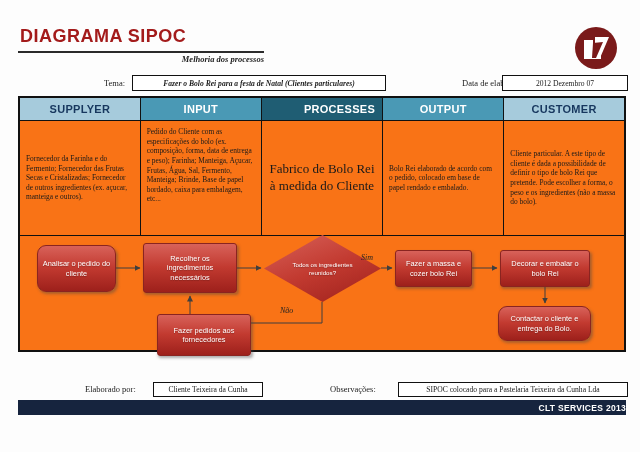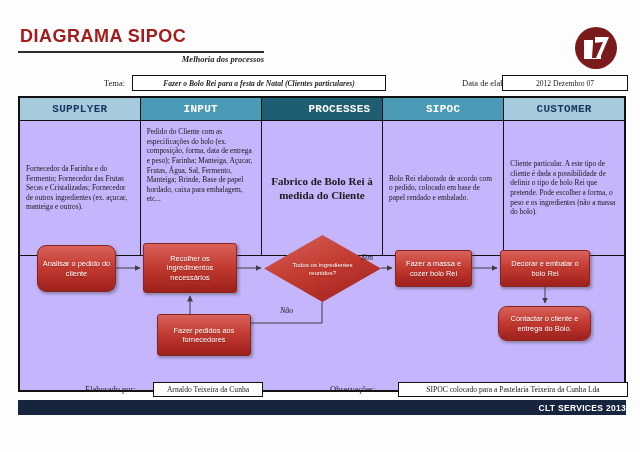--- a/index.html
+++ b/index.html
@@ -28,29 +28,29 @@
     position:absolute;border:1.6px solid #111;background:#fff;
     display:flex;align-items:center;justify-content:center;
     font-size:7.6px;white-space:nowrap;
   }
   .tema-box{left:132px;top:75px;width:252px;height:14px;font-style:italic;font-weight:bold;}
   .date-box{left:502px;top:75px;width:124px;height:14px;}
   
   .sipoc{position:absolute;left:18px;top:96px;width:608px;border:2px solid #111;border-collapse:collapse;table-layout:fixed;}
   .sipoc th{
     border:1.5px solid #111;height:20px;
-    font-family:Liberation Mono, monospace;font-weight:bold;font-size:11px;letter-spacing:.3px;
+    font-family:Liberation Sans, sans-serif;font-weight:bold;font-size:11px;letter-spacing:.3px;
   }
   .sipoc th.light{background:#A6CBDC;color:#17375E;}
   .sipoc th.mid{background:#4A99B5;color:#fff;}
   .sipoc th.dark{background:#1F5D73;color:#fff;padding-left:36px;}
   .sipoc td{border:1.5px solid #111;height:96px;vertical-align:middle;
-    font-size:7.4px;line-height:1.3;padding:19px 6px;background:#c4b5fd;}
+    font-size:7.4px;line-height:1.3;padding:9px 6px;background:#f97316;}
   .sipoc td.toptext{vertical-align:top;padding-top:6px;}
-  .sipoc td.center{font-weight:bold;font-size:11px;text-align:center;}
+  .sipoc td.center{font-weight:normal;font-size:13px;text-align:center;}
   .flow-strip{height:152px;border:none;}
   
   .flow-area{position:absolute;left:18px;top:218px;width:608px;height:152px;}
   .flow-svg{position:absolute;left:0;top:0;width:608px;height:152px;}
   .node{
     position:absolute;display:flex;align-items:center;justify-content:center;text-align:center;
     font-family:"Liberation Sans",sans-serif;color:#fff;font-size:7.4px;line-height:1.25;
     background:linear-gradient(180deg,#d8625a 0%,#c23a30 48%,#9d201b 100%);
     border:1px solid #8a2420;box-shadow:1.5px 2px 3px rgba(70,70,70,.45);
     padding:2px 4px;box-sizing:border-box;text-shadow:0 1px 1px rgba(0,0,0,.25);
@@ -114,21 +114,21 @@
   <div class="meta-box tema-box">Fazer o Bolo Rei para a festa de Natal (Clientes particulares)</div>
   <div class="meta-label date-label">Data de elaboração:</div>
   <div class="meta-box date-box">2012 Dezembro 07</div>
 
   <table class="sipoc">
     <tbody>
         <tr>
       <th class="light">SUPPLYER</th>
       <th class="mid">INPUT</th>
       <th class="dark">PROCESSES</th>
-      <th class="mid">SIPOC</th>
+      <th class="mid">OUTPUT</th>
       <th class="light">CUSTOMER</th>
     </tr>
     <tr>
       <td>Fornecedor da Farinha e do Fermento; Fornecedor das Frutas Secas e Cristalizadas; Fornecedor de outros ingredientes (ex. açucar, manteiga e outros).</td>
       <td class="toptext">Pedido do Cliente com as especificações do bolo (ex. composição, forma, data de entrega e peso); Farinha; Manteiga, Açucar, Frutas, Água, Sal, Fermento, Manteiga; Brinde, Base de papel bordado, caixa para embalagem, etc...</td>
       <td class="center">Fabrico de Bolo Rei à medida do Cliente</td>
       <td>Bolo Rei elaborado de acordo com o pedido, colocado em base de papel rendado e embalado.</td>
       <td>Cliente particular. A este tipo de cliente é dada a possibilidade de definir o tipo de bolo Rei que pretende. Pode escolher a forma, o peso e os ingredientes (não a massa do bolo).</td>
     </tr>
     <tr>
@@ -159,21 +159,21 @@
     <div class="node r-small n-massa">Fazer a massa e cozer bolo Rei</div>
     <div class="node r-small n-decorar">Decorar e embalar o bolo Rei</div>
     <div class="node r-small n-pedidos">Fazer pedidos aos fornecedores</div>
     <div class="node r-big n-contactar">Contactar o cliente e entrega do Bolo.</div>
 
     <div class="edge-label lbl-sim">Sim</div>
     <div class="edge-label lbl-nao">Não</div>
   </div>
 
   <div class="foot-label elab-label">Elaborado por:</div>
-  <div class="foot-box elab-box">Arnaldo Teixeira da Cunha</div>
+  <div class="foot-box elab-box">Cliente Teixeira da Cunha</div>
   <div class="foot-label obs-label">Observações:</div>
   <div class="foot-box obs-box">SIPOC colocado para a Pastelaria Teixeira da Cunha Lda</div>
 
   <div class="brand-bar">
     <span>CLT SERVICES 2013</span>
   </div>
 
 </div>
 
 </body></html>

